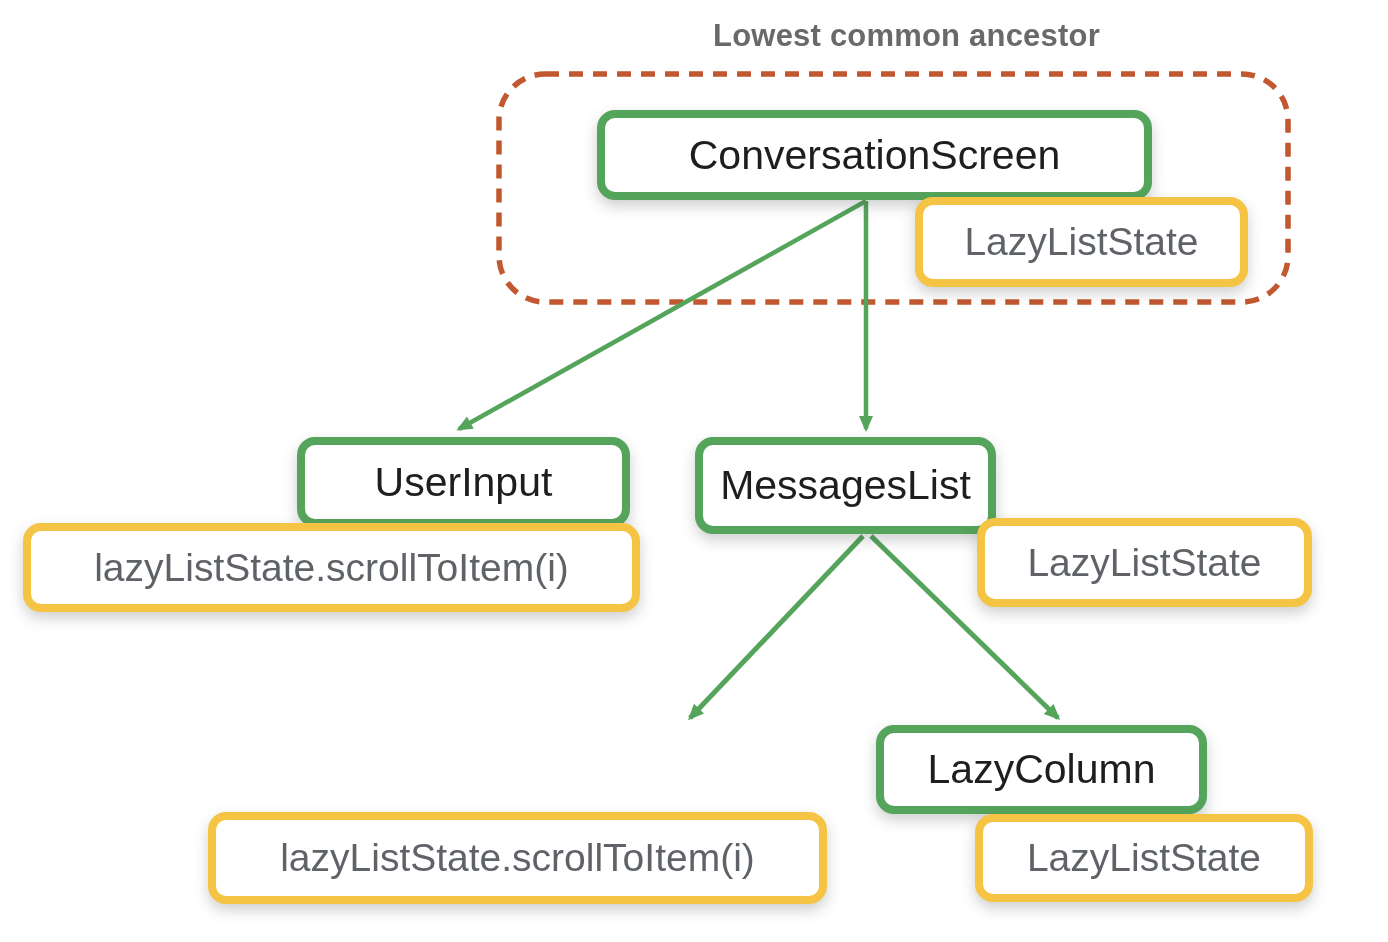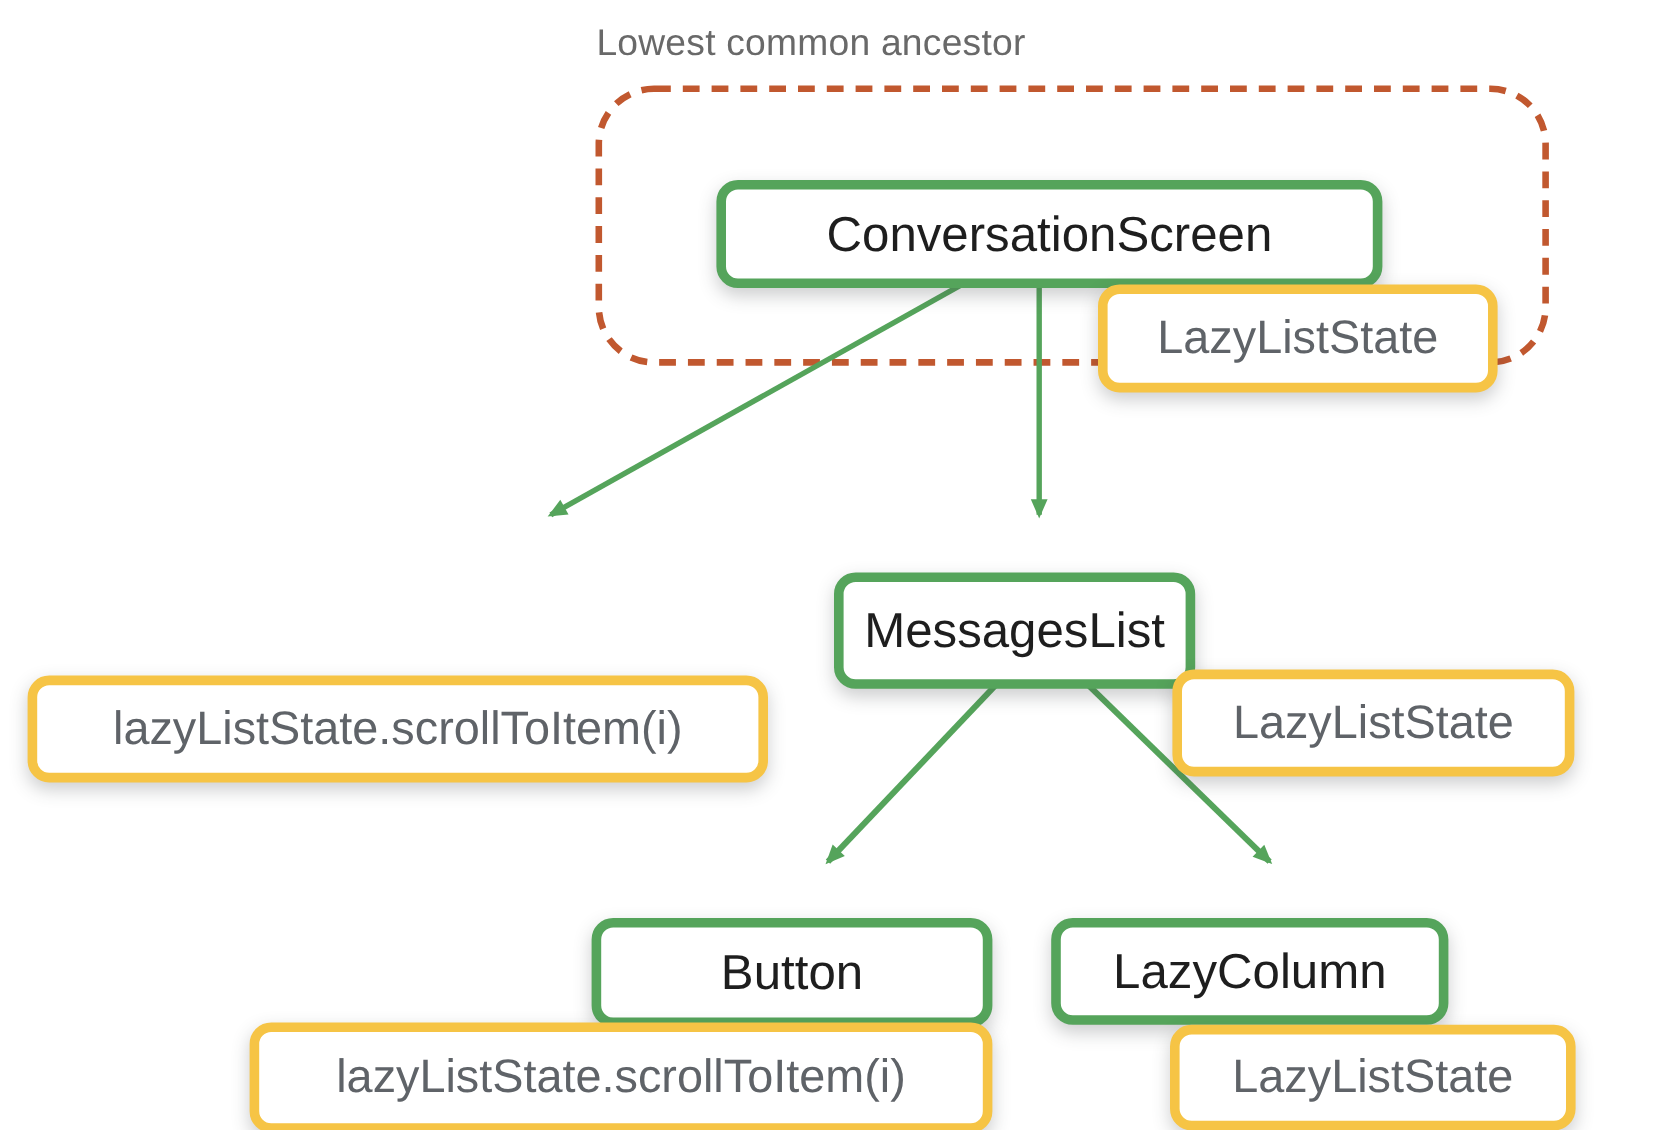--- a/index.html
+++ b/index.html
@@ -21,38 +21,37 @@
     font-family: "Liberation Sans", sans-serif;
     overflow: hidden;
   }
   .edges-layer {
     position: absolute;
     left: 0; top: 0;
     width: 1388px; height: 942px;
   }
   .annotation {
     position: absolute;
-    left: 497px;
+    left: 509px;
     top: 18px;
     width: 795px;
-    text-align: left;
+    text-align: center;
     font-size: 31px;
-    font-weight: 400;
+    font-weight: 700;
     color: var(--annotation_text);
     letter-spacing: 0.2px;
   }
   .box {
     position: absolute;
     display: flex;
     align-items: center;
     justify-content: center;
     background: #ffffff;
     border-radius: 18px;
     box-shadow: 0 6px 14px rgba(60,64,67,0.25);
-    margin-top: 40px;
   }
   .box.green {
     border: 8px solid var(--green);
     color: var(--node_text);
     font-size: 41px;
   }
   .box.yellow {
     border: 8px solid var(--yellow);
     color: var(--state_text);
     font-size: 39px;
@@ -90,28 +89,28 @@
     <line x1="863" y1="536" x2="690" y2="718" stroke="#55A45B" stroke-width="5" marker-end="url(#arrowhead)"></line>
     <line x1="871" y1="536" x2="1058" y2="718" stroke="#55A45B" stroke-width="5" marker-end="url(#arrowhead)"></line>
   </svg>
 
   <div class="annotation">Lowest common ancestor</div>
 
   <div class="box green n-conversation">
     <span>ConversationScreen</span>
   </div>
 
+  <div class="box green n-userinput">
+    <span>UserInput</span>
+  </div>
 
   <div class="box green n-messageslist">
     <span>MessagesList</span>
   </div>
 
-  <div class="box green n-button">
-    <span>Button</span>
-  </div>
 
   <div class="box green n-lazycolumn">
     <span>LazyColumn</span>
   </div>
 
   <div class="box yellow s-conversation">
     <span>LazyListState</span>
   </div>
 
   <div class="box yellow s-userinput">

